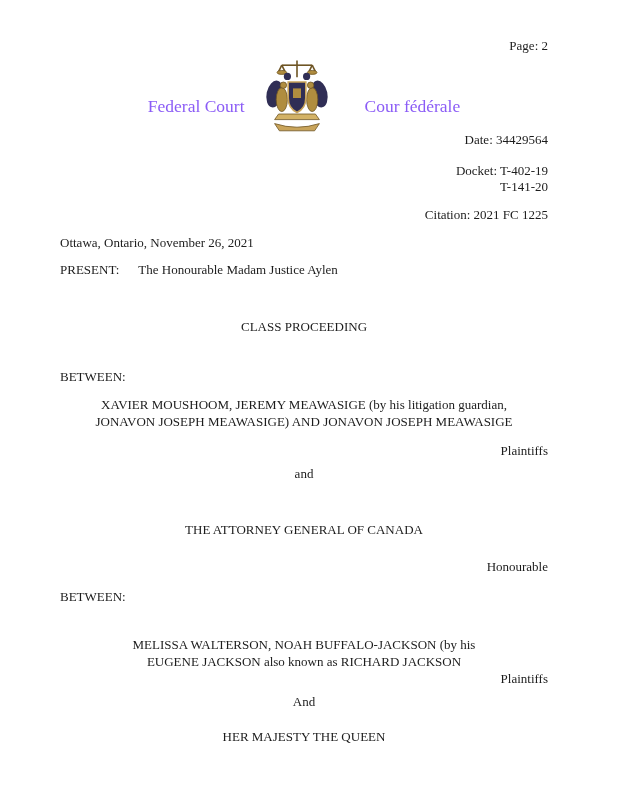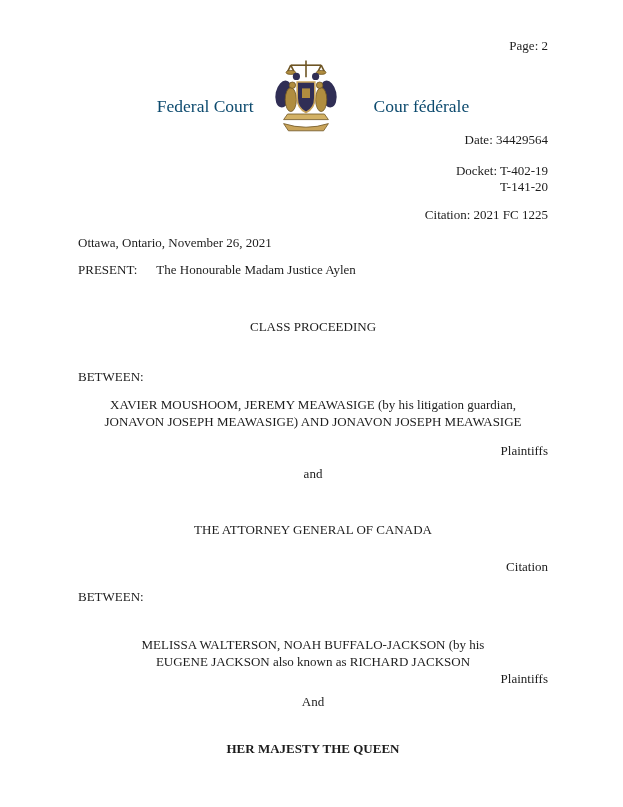--- a/index.html
+++ b/index.html
@@ -6,40 +6,40 @@
     html, body { background: #ffffff; }
     .page {
       width: 623px;
       height: 807px;
       margin: 0 auto;
       background: #ffffff;
       font-family: "Liberation Serif", serif;
       font-size: 13px;
       line-height: 1.25;
       color: #1c1c1c;
-      padding: 38px 75px 0 78px;
+      padding: 38px 75px 0 60px;
       position: relative;
       overflow: hidden;
     }
     .right   { text-align: right; }
     .center  { text-align: center; }
     .left    { text-align: left; }
 
     .page-number { text-align: right; height: 15px; }
 
     .court-header {
       margin-top: 5px;
       height: 83px;
       display: flex;
       justify-content: center;
       align-items: center;
     }
     .court-name {
       font-size: 17.5px;
-      color: #0c4a6e;
+      color: #8b5cf6;
       position: relative;
       top: 7px;
       white-space: nowrap;
     }
     .court-name.fc { margin-right: 12px; }
     .court-name.cf { margin-left: 28px; }
     .crest { flex: 0 0 auto; display: block; }
 
     .date-line     { margin-top: -9px; text-align: right; height: 16px; }
     .docket-block  { margin-top: 15px; text-align: right; line-height: 16px; }
@@ -53,21 +53,21 @@
     .between-1   { margin-top: 34px; height: 16px; }
     .party-1     { margin-top: 11px; line-height: 17px; }
     .role-1      { margin-top: 13px; height: 16px; }
     .conj-1      { margin-top: 7px;  height: 16px; }
     .party-2     { margin-top: 40px; height: 16px; }
     .role-2      { margin-top: 21px; height: 16px; }
     .between-2   { margin-top: 14px; height: 16px; }
     .party-3     { margin-top: 32px; line-height: 16.5px; }
     .role-3      { margin-top: 1px;  height: 16px; }
     .conj-2      { margin-top: 7px;  height: 16px; }
-    .party-4     { margin-top: 31px; height: 16px; font-weight: bold; }
+    .party-4     { margin-top: 19px; height: 16px; }
   </style>
 </head>
 <body>
 
 <div class="page">
 
   <div class="page-number">Page: 2</div>
 
   <div class="court-header">
     <span class="court-name fc">Federal Court</span>
@@ -130,21 +130,21 @@
     <div>XAVIER MOUSHOOM, JEREMY MEAWASIGE (by his litigation guardian,</div>
     <div>JONAVON JOSEPH MEAWASIGE) AND JONAVON JOSEPH MEAWASIGE</div>
   </div>
 
   <div class="role-1 right">Plaintiffs</div>
 
   <div class="conj-1 center">and</div>
 
   <div class="party-2 center">THE ATTORNEY GENERAL OF CANADA</div>
 
-  <div class="role-2 right">Citation</div>
+  <div class="role-2 right">Honourable</div>
 
   <div class="between-2 left">BETWEEN:</div>
 
   <div class="party-3 center">
     <div>MELISSA WALTERSON, NOAH BUFFALO-JACKSON (by his</div>
     <div>EUGENE JACKSON also known as RICHARD JACKSON</div>
   </div>
 
   <div class="role-3 right">Plaintiffs</div>
 

